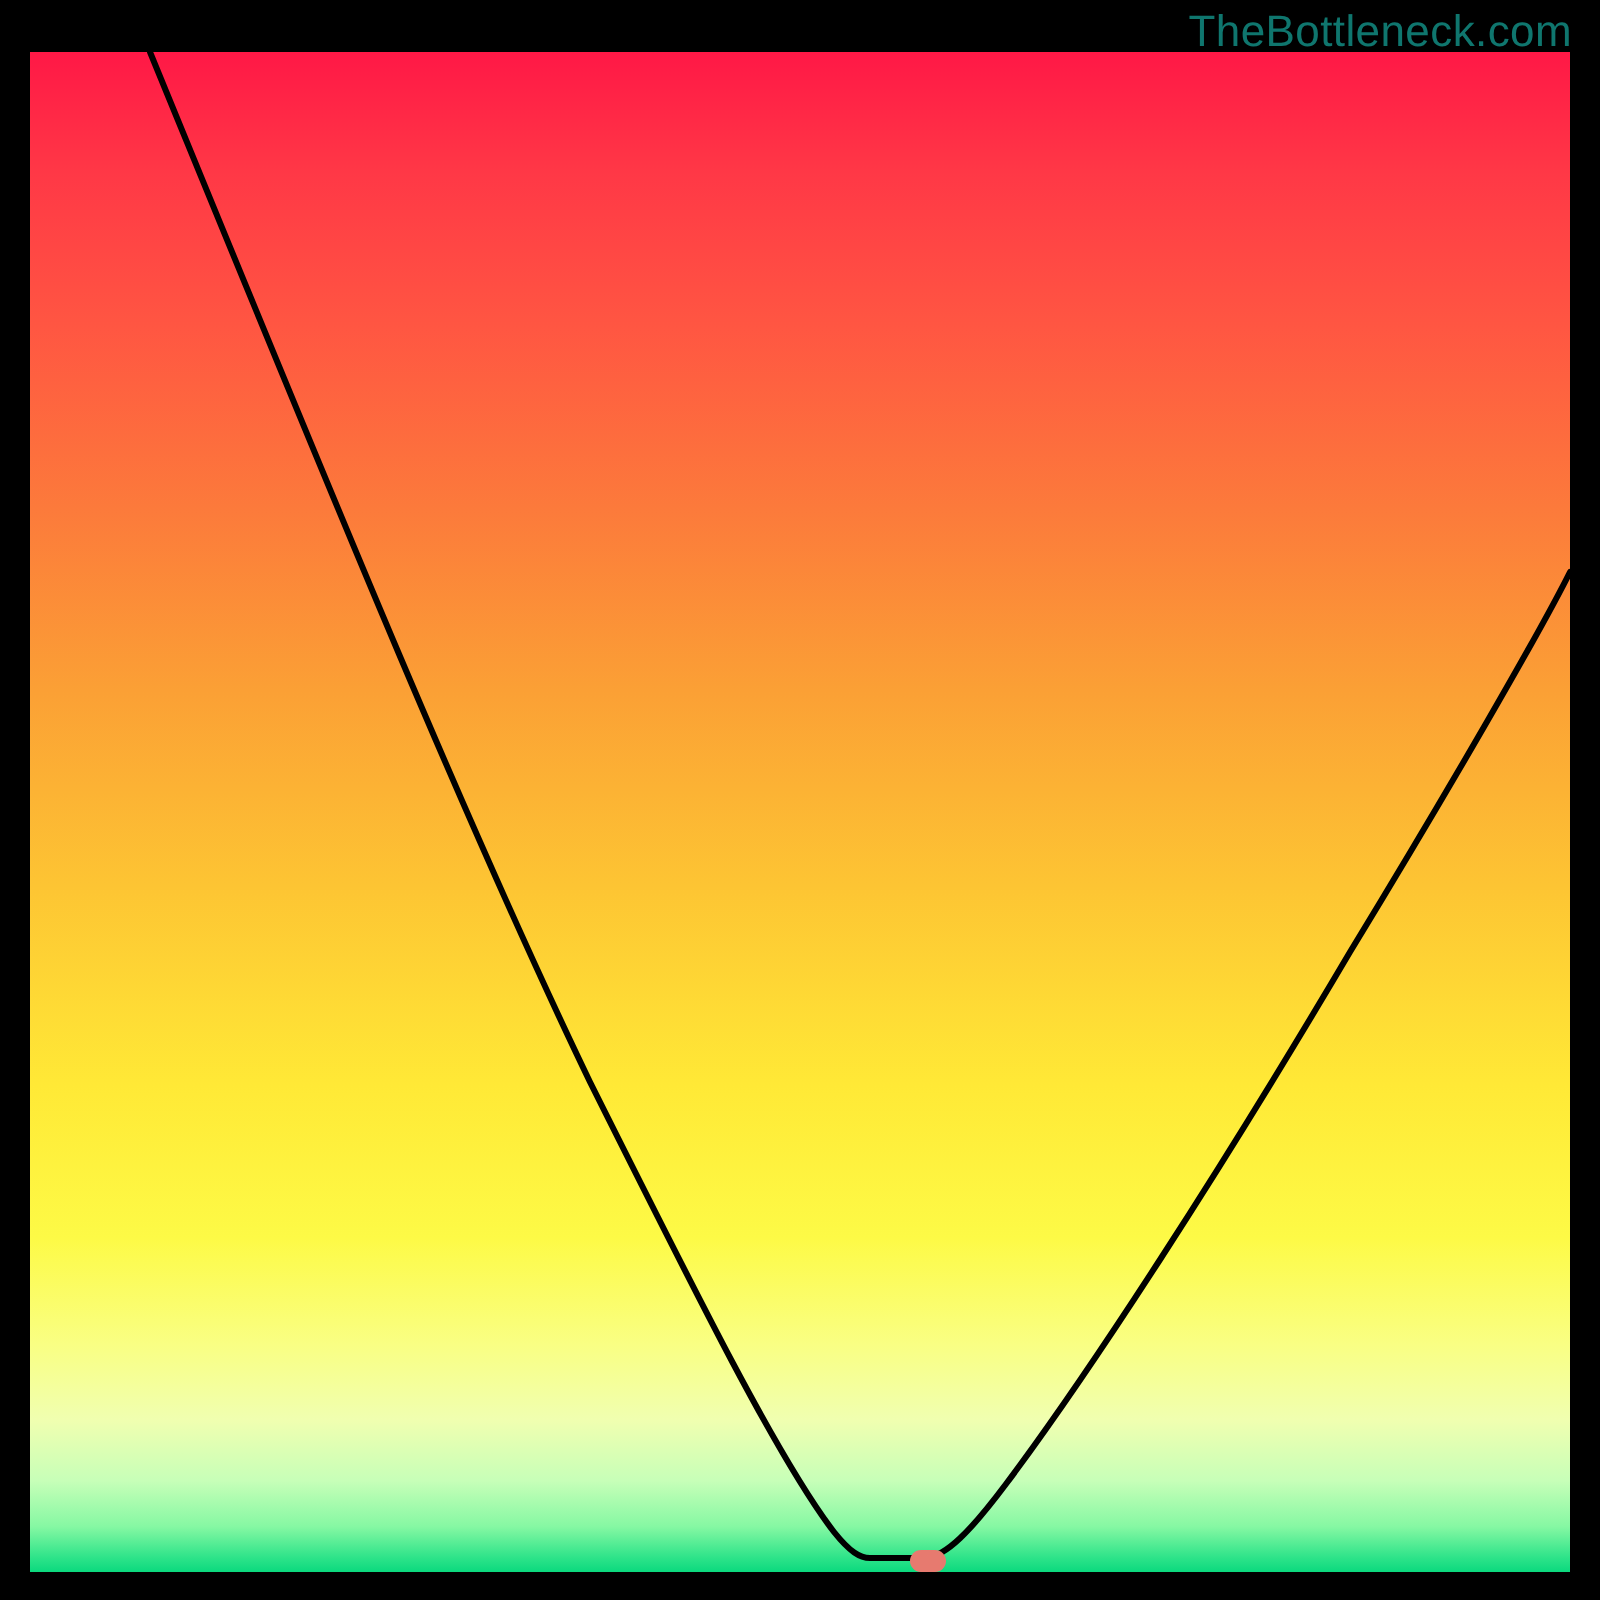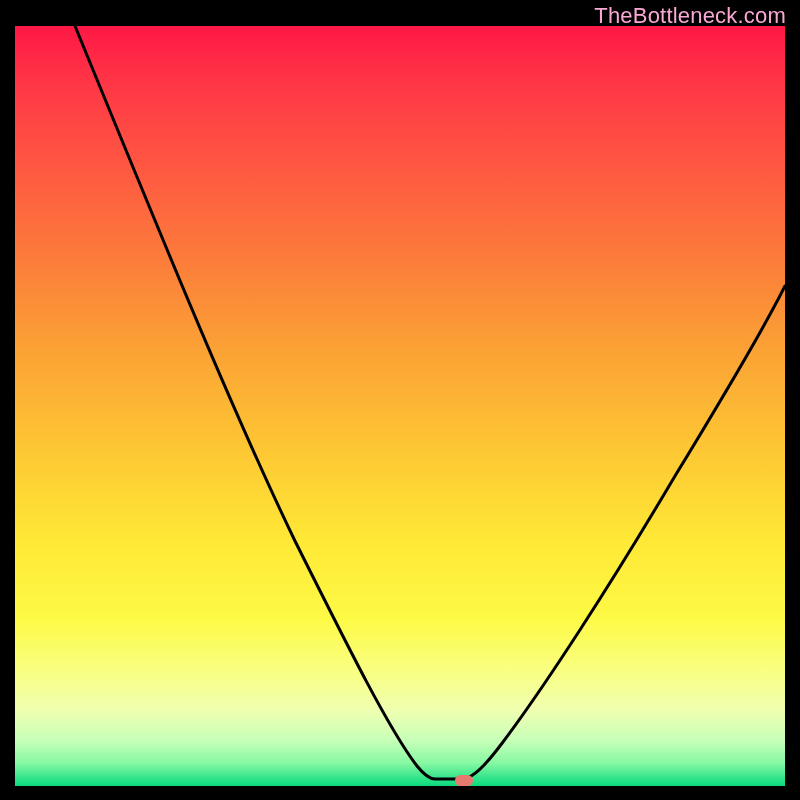--- a/index.html
+++ b/index.html
@@ -46,21 +46,21 @@
     position: absolute;
     left: 0;
     top: 0;
     width: 100%;
     height: 100%;
   }
   .watermark {
     position: absolute;
     top: 3px;
     right: 14px;
-    color: #f9a8d4;
+    color: #0f766e;
     font-size: 22px;
     font-weight: 500;
     letter-spacing: 0.2px;
   }
   .marker {
     position: absolute;
     width: 18px;
     height: 11px;
     background: #e77a6f;
     border-radius: 6px;

